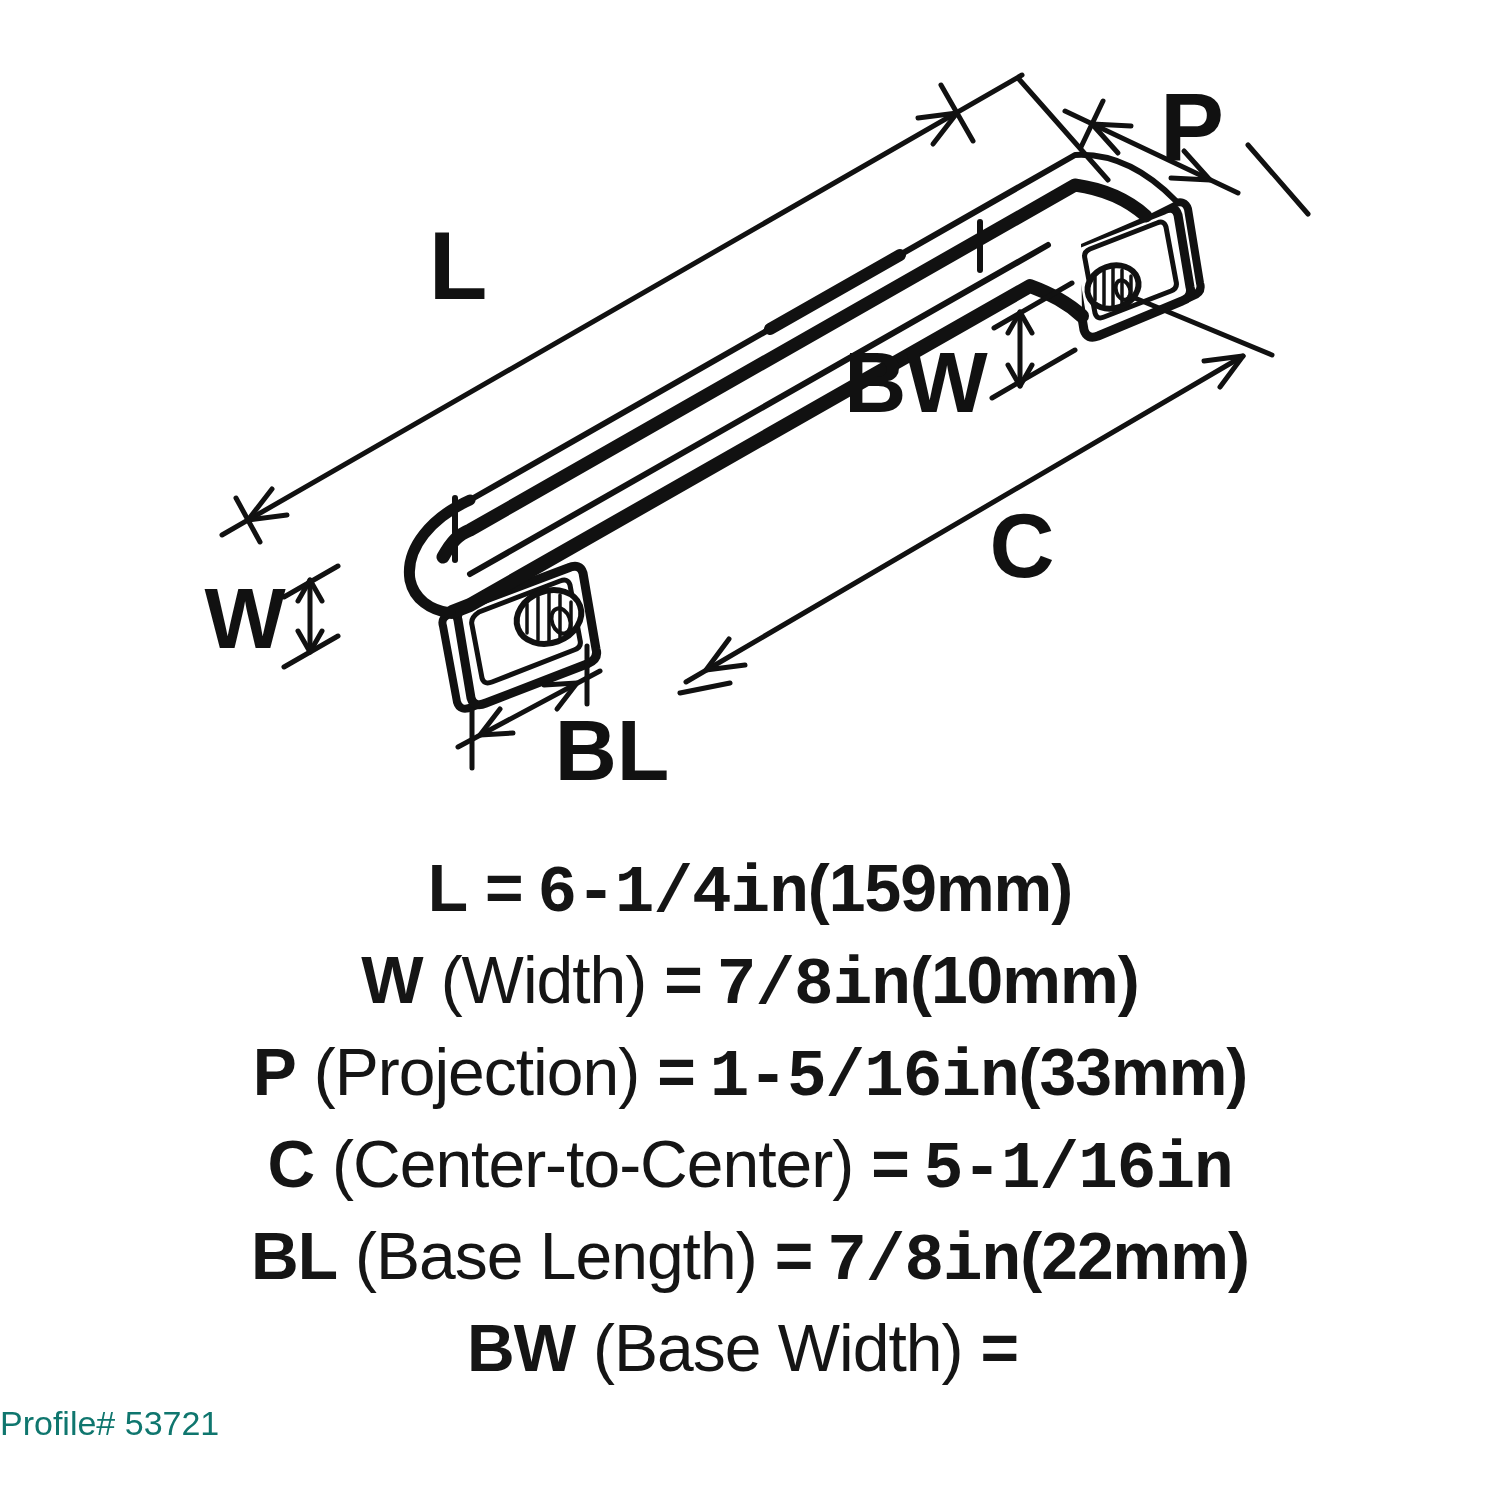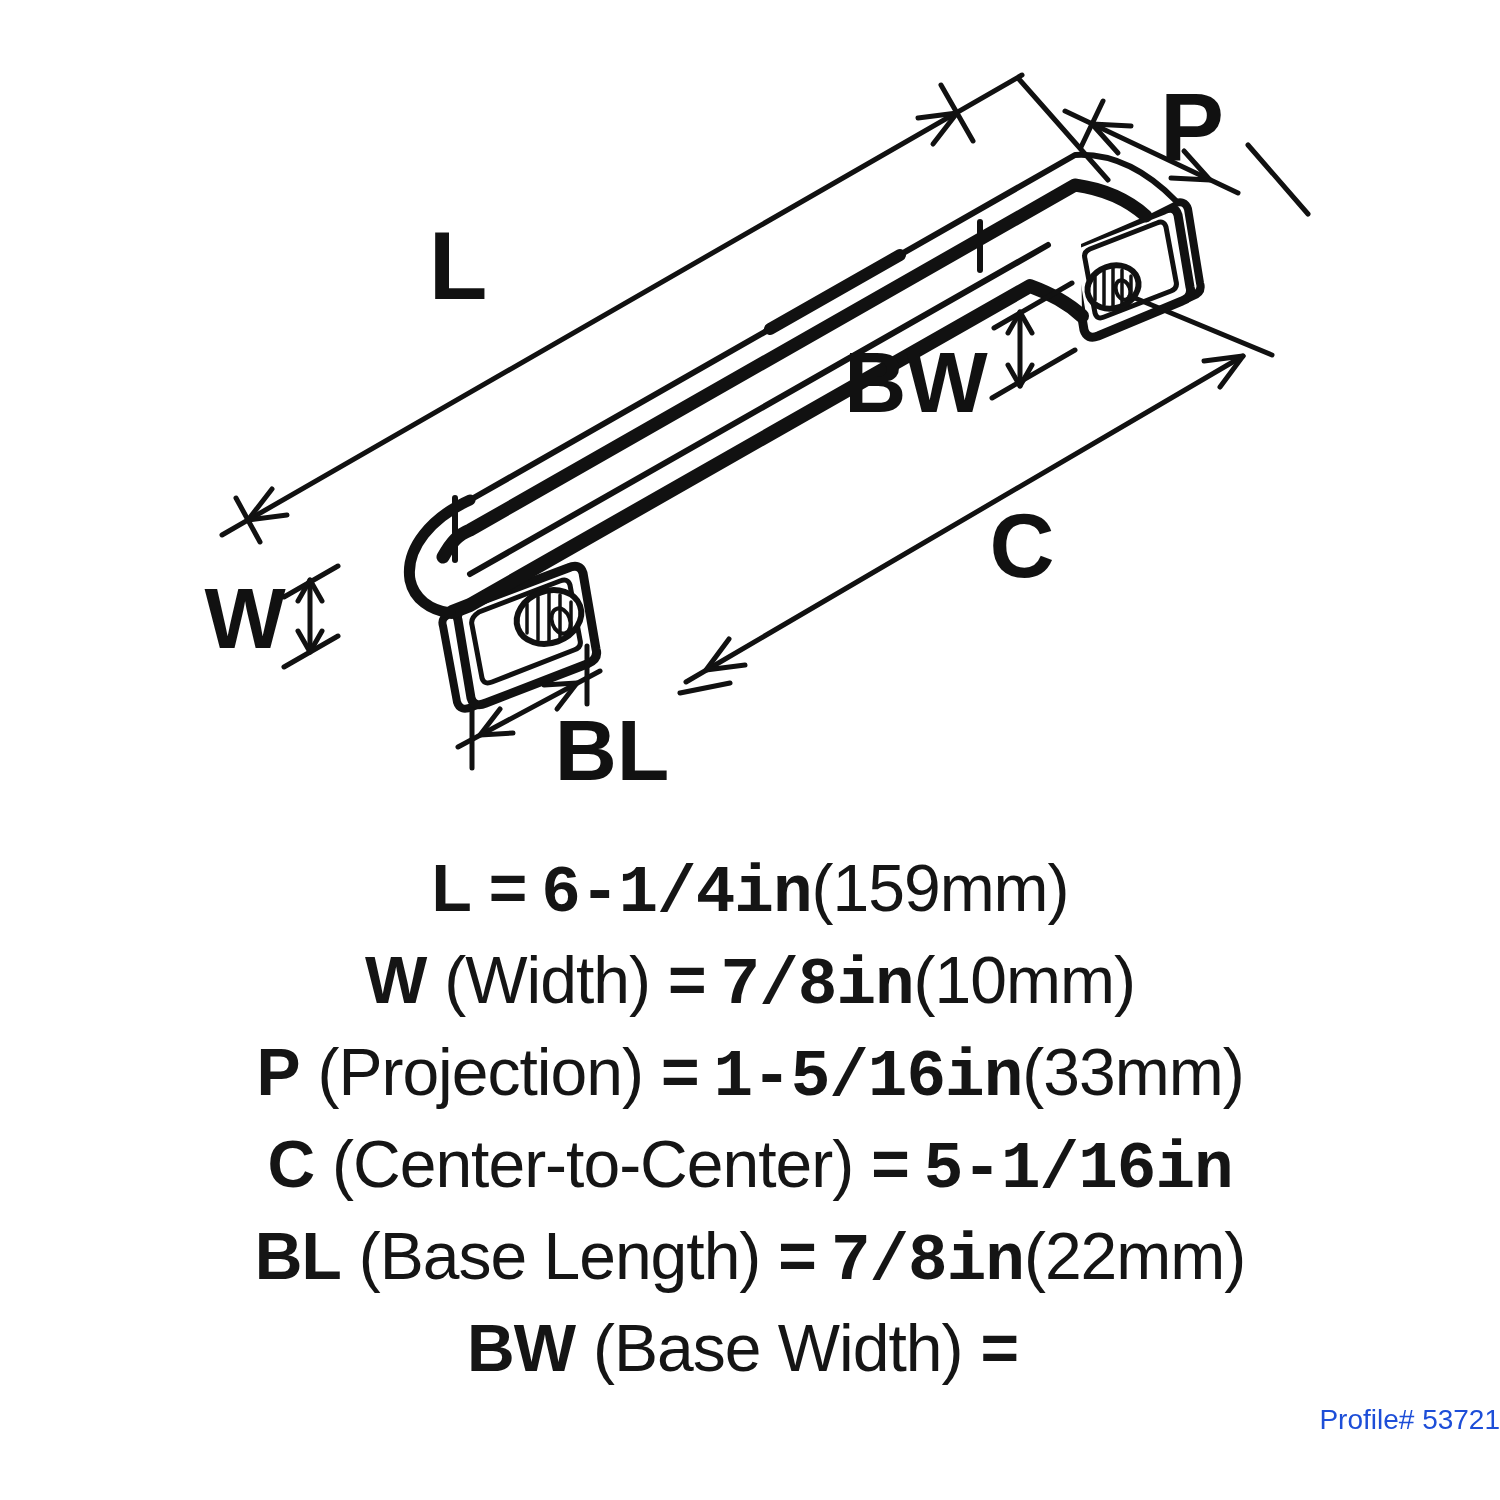--- a/index.html
+++ b/index.html
@@ -7,22 +7,22 @@
         font-family:"Liberation Sans", sans-serif;color:#151515;}
   .drawing-wrap{position:absolute;left:0;top:0;width:1500px;height:835px;}
   svg{display:block;}
   .specs{position:absolute;left:0;top:842px;width:1500px;}
   .spec-row{display:flex;justify-content:center;align-items:baseline;height:92px;
             font-size:66px;letter-spacing:-1px;line-height:92px;white-space:pre;}
   .seg-letter{font-weight:700;margin-right:18px;}
   .seg-name{font-weight:400;margin-right:18px;}
   .seg-eq{font-weight:700;margin-right:15px;}
   .seg-value{font-weight:700;font-family:Liberation Mono, monospace;}
-  .seg-metric{font-weight:400;}
-  .profile-line{margin-top:10px;text-align:right;font-size:28px;font-weight:400;color:#1d4ed8;}
+  .seg-metric{font-weight:700;}
+  .profile-line{margin-top:10px;text-align:left;font-size:34px;font-weight:400;color:#0f766e;}
   .dim-label{font-weight:700;fill:#111;}
 </style>
 </head>
 <body>
 
 <div class="page">
 
   <div class="drawing-wrap">
     <svg viewBox="0 0 1500 835" width="1500" height="835">
       <g stroke="#111" fill="none" stroke-linecap="round" stroke-linejoin="round">

